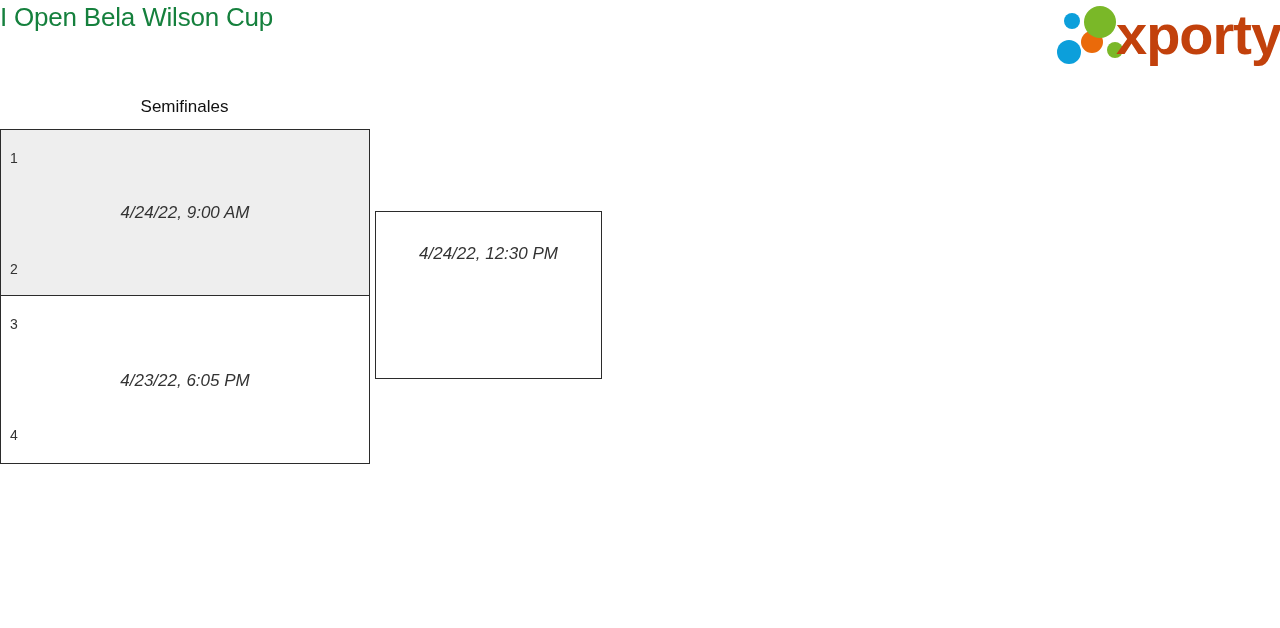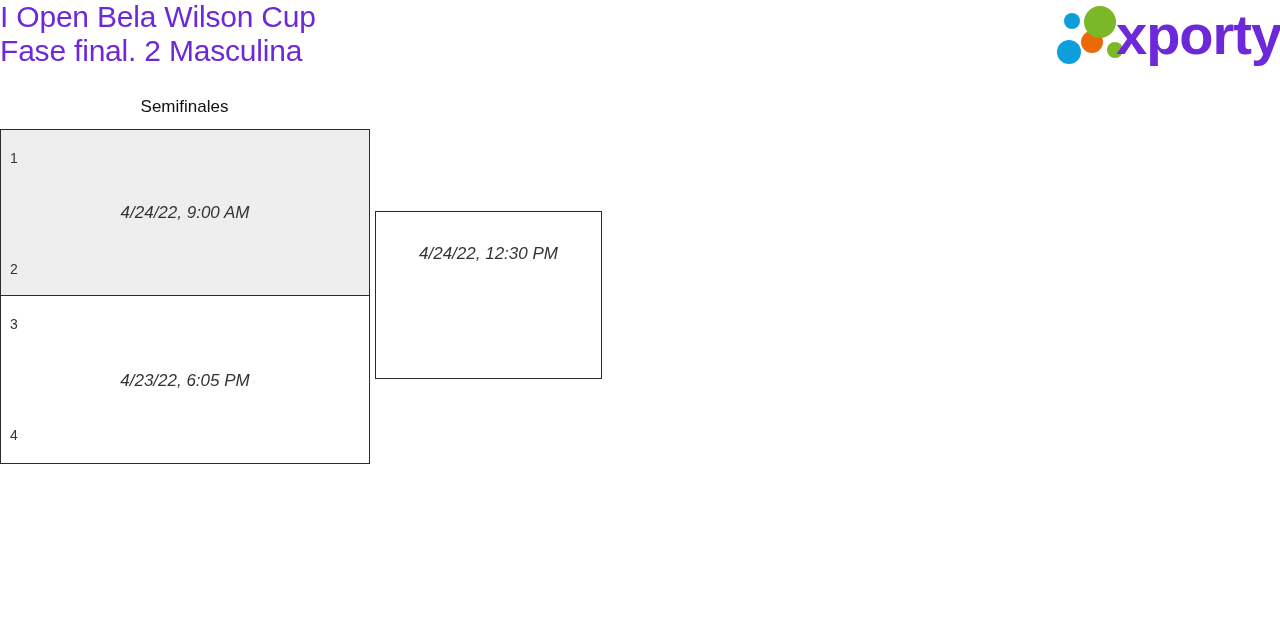--- a/index.html
+++ b/index.html
@@ -32,24 +32,24 @@
   }
 
   .title-block {
     position: absolute;
     left: 0;
     top: 0;
     padding: 0;
   }
 
   .title-line {
-    font-size: 30px;
+    font-size: 26px;
     line-height: 34px;
     font-weight: 400;
-    color: #6d28d9;
+    color: #15803d;
     letter-spacing: -0.2px;
     white-space: nowrap;
   }
 
   
   .logo {
     position: absolute;
     right: 6px;
     top: 4px;
     width: 228px;
@@ -71,21 +71,21 @@
   .dot-green-lg { left: 32px; top: 0px;  width: 32px; height: 32px; background: #7ab828; }
   .dot-green-sm { left: 55px; top: 36px; width: 16px; height: 16px; background: #7ab828; }
 
   .logo-word {
     position: absolute;
     left: 70px;
     top: -2px;
     font-size: 56px;
     line-height: 66px;
     font-weight: 700;
-    color: #6d28d9;
+    color: #c2410c;
     letter-spacing: -1px;
     font-family: "Liberation Sans", "DejaVu Sans", sans-serif;
   }
 
   
   .bracket { position: absolute; left: 0; top: 0; width: 1280px; height: 440px; }
 
   .round-header {
     position: absolute;
     font-size: 17px;
@@ -137,21 +137,20 @@
 </style>
 </head>
 <body>
 
 <div id="page">
 
   <div class="header">
 
     <div class="title-block">
       <div class="title-line">I Open Bela Wilson Cup</div>
-      <div class="title-line">Fase final. 2 Masculina</div>
     </div>
 
     <div class="logo">
       <div class="logo-dots">
         <span class="dot dot-blue-sm"></span>
         <span class="dot dot-orange"></span>
         <span class="dot dot-blue-lg"></span>
         <span class="dot dot-green-lg"></span>
         <span class="dot dot-green-sm"></span>
       </div>

